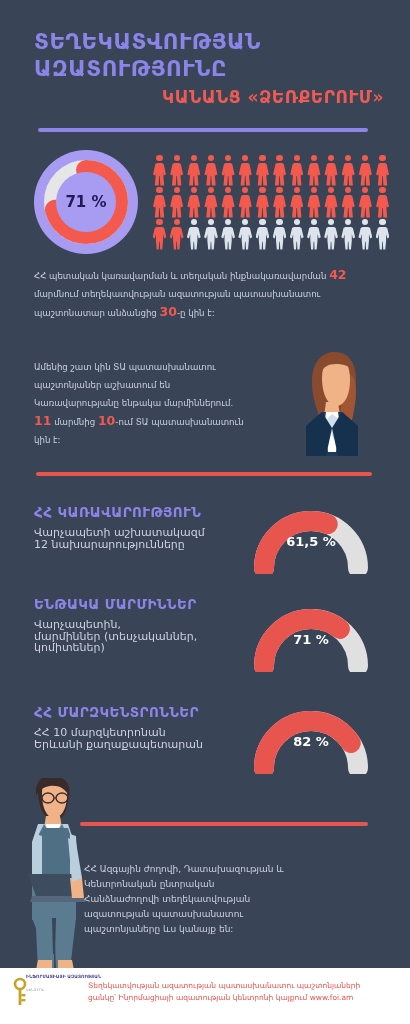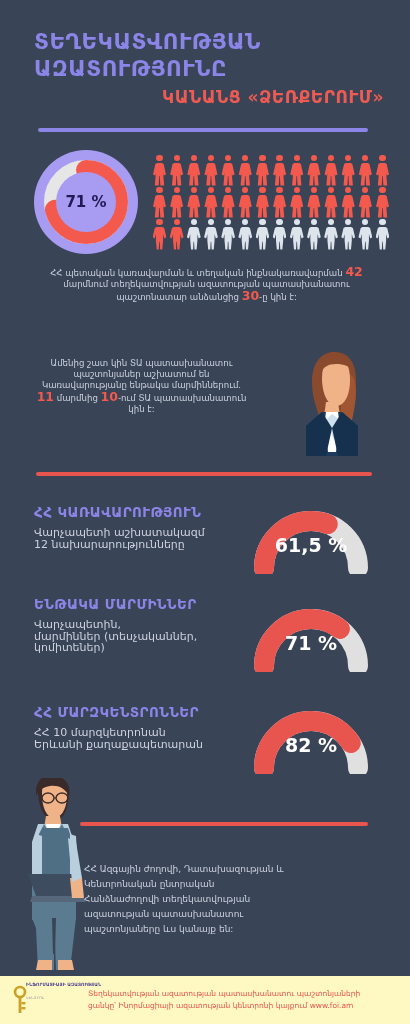--- a/index.html
+++ b/index.html
@@ -60,21 +60,21 @@
   .fig.m .body {
     clip-path: polygon(35% 0%, 65% 0%, 84% 6%, 100% 46%, 85% 52%, 76% 32%,
                        76% 62%, 70% 100%, 55% 100%, 52% 66%, 48% 66%, 45% 100%,
                        30% 100%, 24% 62%, 24% 32%, 15% 52%, 0% 46%, 16% 6%);
   }
   .fig.red .head, .fig.red .body { background:#f4594e; }
   .fig.pale .head, .fig.pale .body { background:#dde4ec; }
 
   
   .para {
-    position:absolute; color:#ccd2de; font-size:8.6px; line-height:11px;text-align:center;
+    position:absolute; color:#ccd2de; font-size:8.6px; line-height:18px;
   }
   .para b { color:#f4594e; font-size:12.5px; font-weight:bold; }
   .p1 { left:34px; top:266px; width:345px; }
   .p2 { left:34px; top:358px; width:215px; }
 
   
   .woman1 { position:absolute; left:296px; top:348px; width:72px; height:108px; }
 
   .rule-red1 {
     position:absolute; left:36px; top:472px; width:336px; height:4px;
@@ -93,39 +93,39 @@
   .s1 { top:504px; }
   .s2 { top:596px; }
   .s3 { top:704px; }
 
   .gauge { position:absolute; width:118px; height:74px; }
   .g1 { left:252px; top:500px; }
   .g2 { left:252px; top:598px; }
   .g3 { left:252px; top:700px; }
   .gauge .val {
     position:absolute; left:0; top:34px; width:118px; text-align:center;
-    color:#fff; font-weight:bold; font-size:19px; letter-spacing:0px;
+    color:#fff; font-weight:bold; font-size:13px; letter-spacing:0px;
   }
 
   
   .woman2 { position:absolute; left:12px; top:778px; width:92px; height:192px; }
 
   .rule-red2 {
     position:absolute; left:80px; top:822px; width:288px; height:4px;
     background:#e8544e; border-radius:3px;
   }
   .p3 {
     position:absolute; left:84px; top:862px; width:300px;
     color:#ccd2de; font-size:9px; line-height:15px;
   }
 
   
   .footer {
-    position:absolute; left:0; bottom:0; width:410px; height:48px;
-    background:#fef9c3;
+    position:absolute; left:0; bottom:0; width:410px; height:56px;
+    background:#ffffff;
   }
   .logo { position:absolute; left:12px; top:8px; width:72px; height:32px; }
   .logo-txt1 {
     position:absolute; left:26px; top:6px;
     font-size:4.4px; font-weight:bold; color:#4a3f8f; line-height:5.6px;
     letter-spacing:.1px;
   }
   .logo-txt2 {
     position:absolute; left:26px; top:20px;
     font-size:3.4px; color:#8a8f9c; letter-spacing:.2px;

